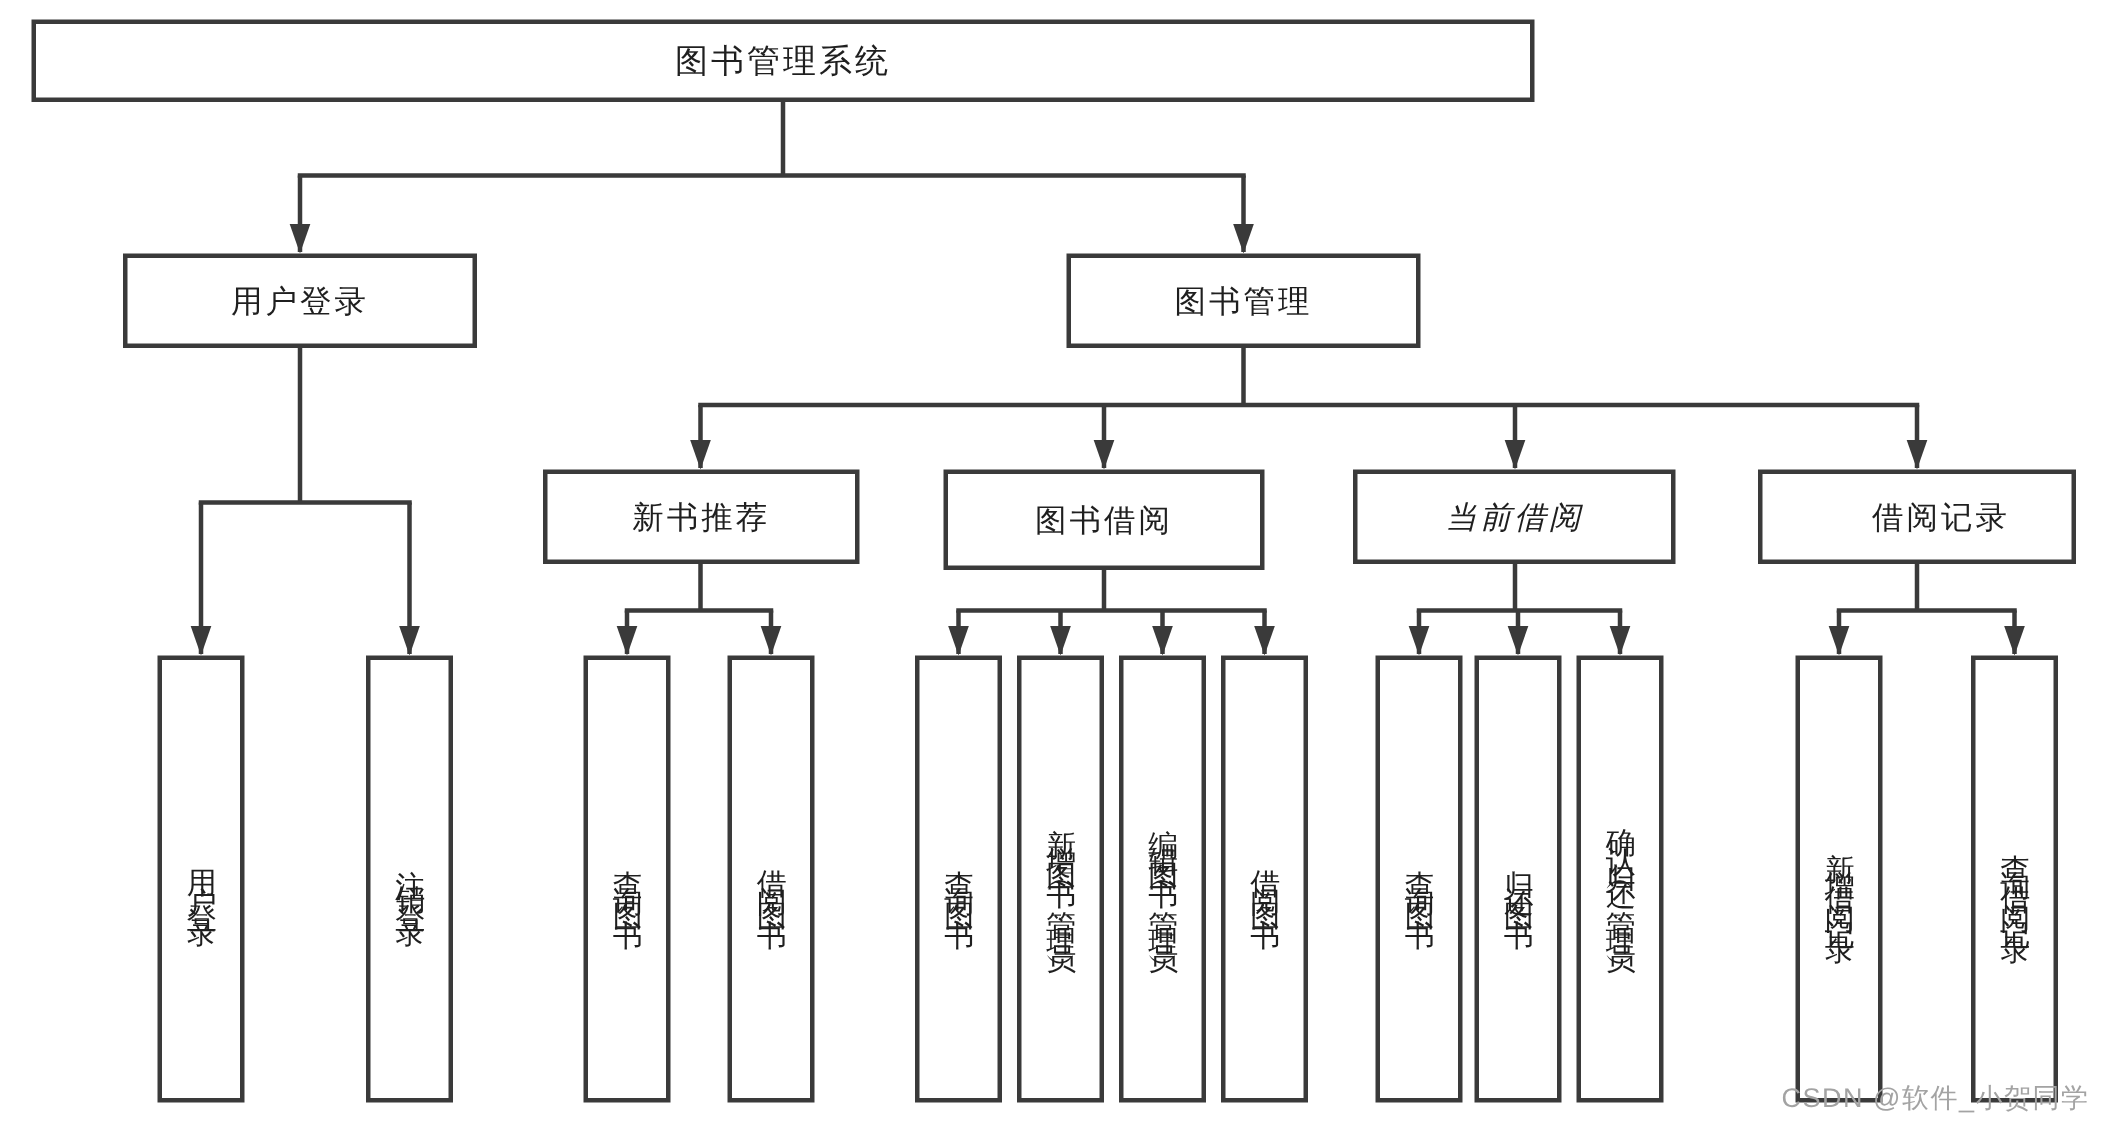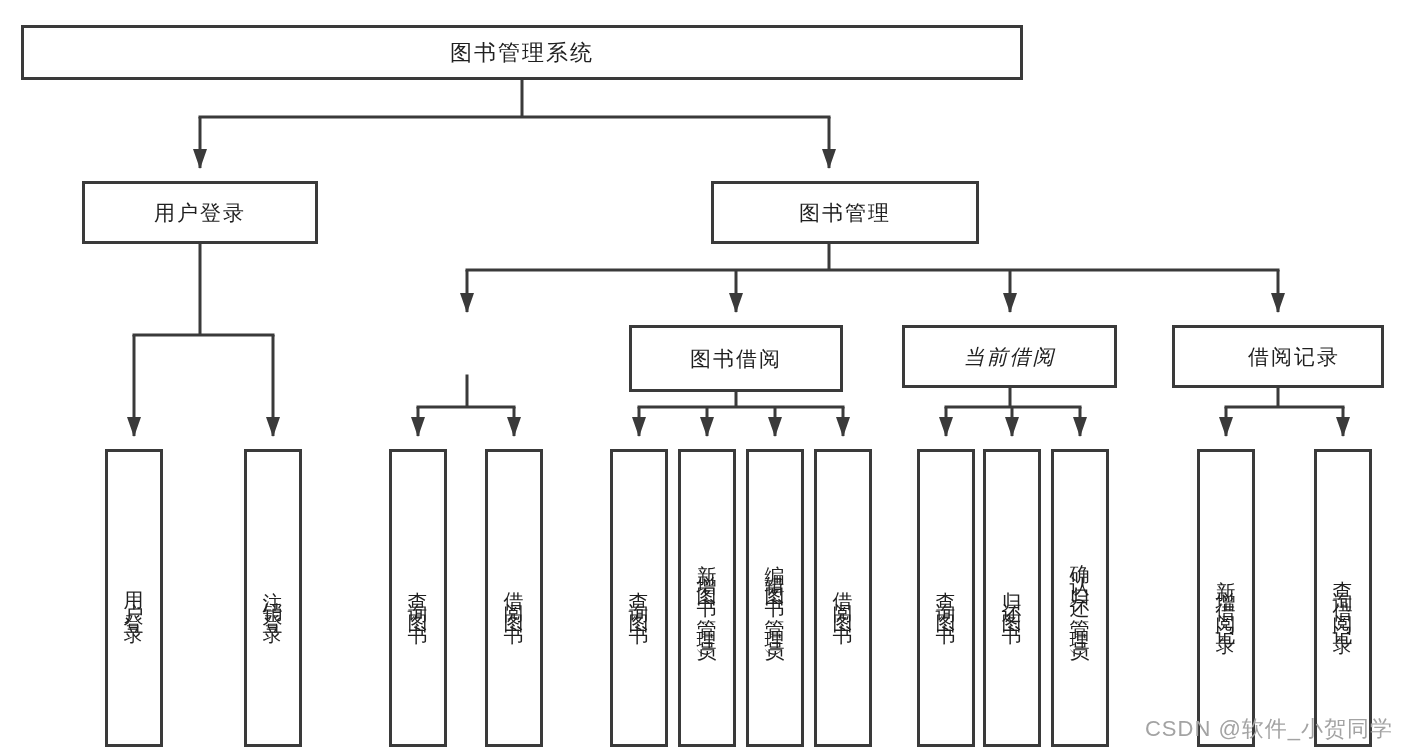--- a/index.html
+++ b/index.html
@@ -28,36 +28,35 @@
   .connectors .cap { stroke-linecap: square; }
   .connectors .head { fill: var(--line, #3a3a3a); }
   .box {
     position: absolute;
     border: 3px solid var(--line, #3a3a3a);
     background: #ffffff;
     display: flex;
     align-items: center;
     justify-content: center;
     color: var(--text, #1f1f1f);
-    margin-top: 12px;
   }
   .root-box { font-size: 22px; letter-spacing: 2px; }
   .hbox { font-size: 21px; letter-spacing: 2px; }
   .vbox span {
     writing-mode: vertical-rl;
     text-orientation: mixed;
     font-size: 20px;
     line-height: 1;
     letter-spacing: 11px;
   }
   .watermark {
     position: absolute;
     right: 12px;
     bottom: 3px;
-    font-size: 22px;
+    font-size: 18px;
     letter-spacing: 1px;
     color: var(--watermark, #a3a3a3);
     white-space: nowrap;
   }
 </style>
 </head>
 <body>
 
 <div class="canvas">
 
@@ -99,24 +98,27 @@
     </g>
   </svg>
 
   <div class="box root-box" style="left:21px; top:13px; width:1002px; height:55px;">
     <span>图书管理系统</span>
   </div>
 
   <div class="box hbox" style="left:82px; top:169px; width:236px; height:63px;">
     <span>用户登录</span>
   </div>
-  <div class="box hbox" style="left:711px; top:169px; width:268px; height:63px;">
+  <div class="box hbox" style="left:711px; top:169px; width:236px; height:63px;">
     <span>图书管理</span>
   </div>
 
+  <div class="box hbox" style="left:362px; top:313px; width:211px; height:63px;">
+    <span>新书推荐</span>
+  </div>
   <div class="box hbox" style="left:629px; top:313px; width:214px; height:67px;text-align:center;">
     <span>图书借阅</span>
   </div>
   <div class="box hbox" style="left:902px; top:313px; width:215px; height:63px;font-style:italic;">
     <span>当前借阅</span>
   </div>
   <div class="box hbox" style="left:1172px; top:313px; width:212px; height:63px;padding-left:32px;">
     <span>借阅记录</span>
   </div>
 

